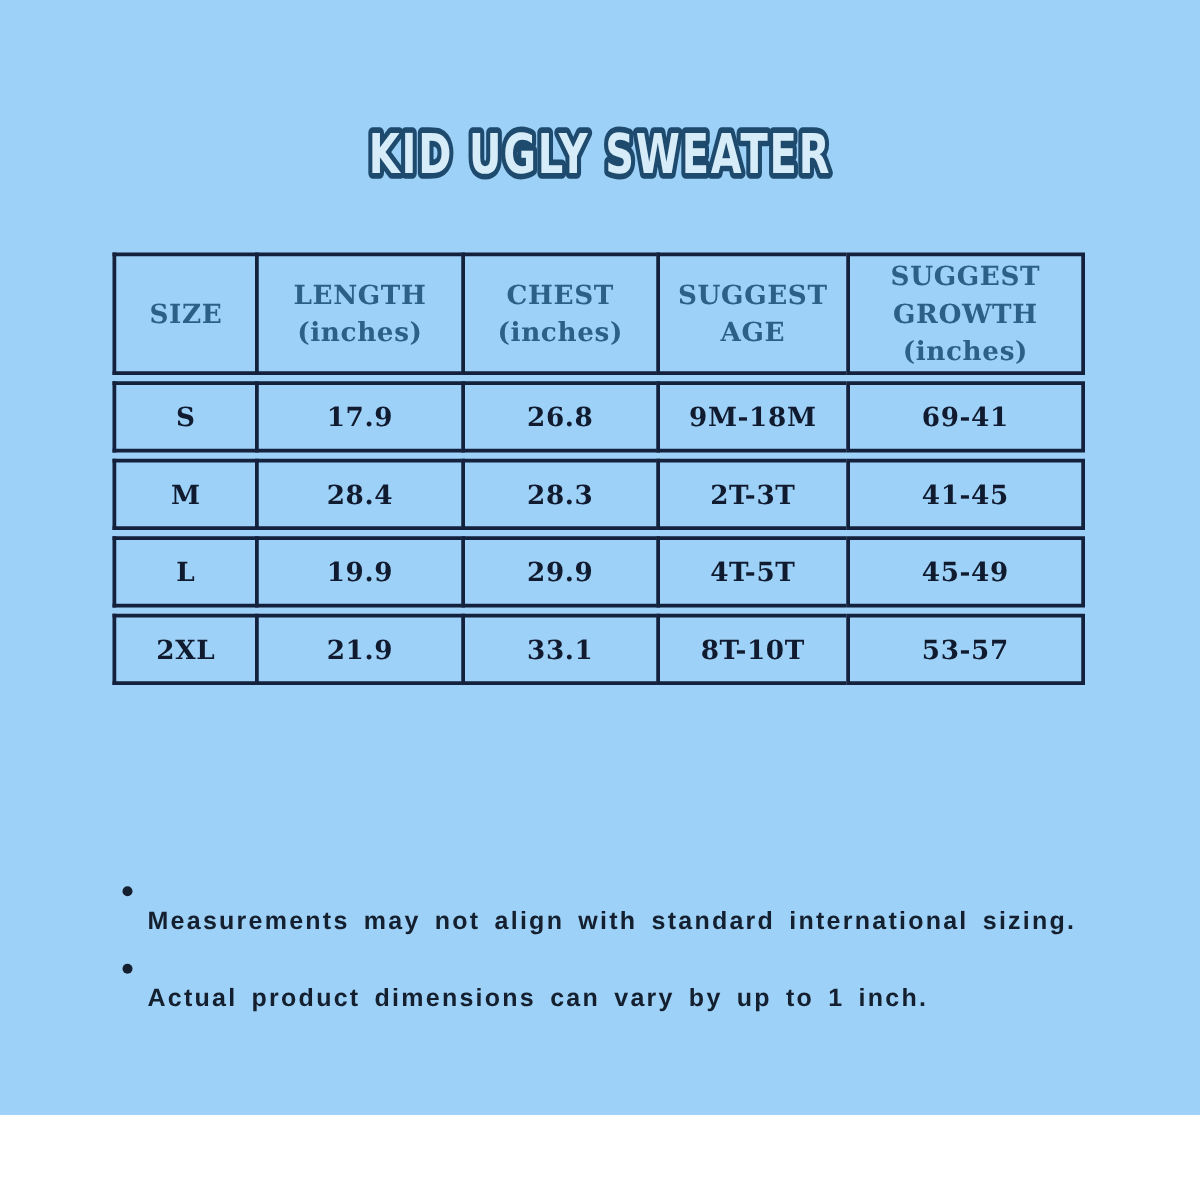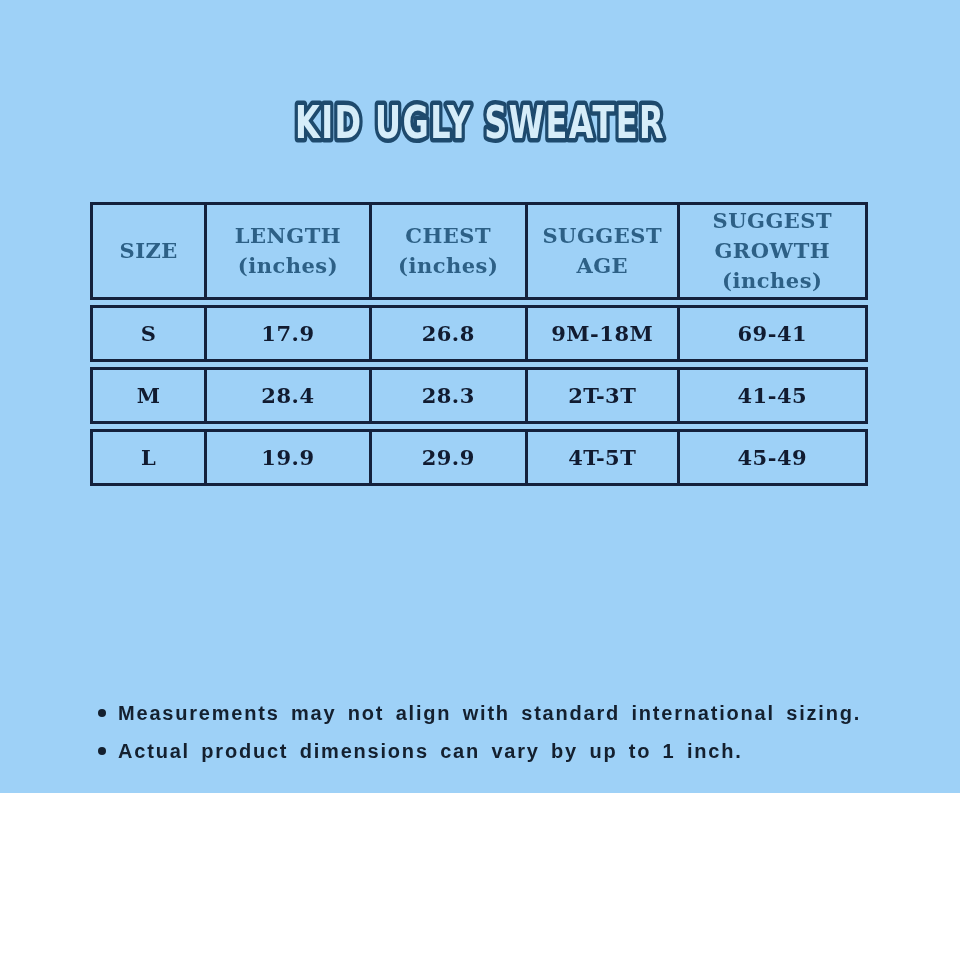--- a/index.html
+++ b/index.html
@@ -2,21 +2,21 @@
 <html><head>
 <meta charset="utf-8">
 <style>
   html, body { margin: 0; padding: 0; }
   body {
     width: 960px; height: 960px;
     font-family: "DejaVu Serif", serif;
   }
   .canvas {
     position: relative;
-    width: 960px; height: 793px;
+    width: 960px; height: 892px;
     background: #9ed1f7;
     overflow: hidden;
   }
 
   
   .title-svg {
     position: absolute;
     top: 88px; left: 0;
     width: 960px; height: 72px;
   }
@@ -95,20 +95,21 @@
   ul.notes .dot {
     flex: 0 0 8px;
     width: 8px; height: 8px;
     border-radius: 50%;
     background: #14202f;
     margin: 15px 12px 0 0;
   }
   ul.notes .note-text {
     display: block;
     width: 100%;
+    margin-top: 24px;
   }
   ul.notes li.justify .note-text {
     text-align: justify;
   }
 </style>
 </head>
 <body>
 
 <div class="canvas">
 
@@ -153,20 +154,27 @@
         <td>2T-3T</td>
         <td>41-45</td>
       </tr>
       <tr>
         <td>L</td>
         <td>19.9</td>
         <td>29.9</td>
         <td>4T-5T</td>
         <td>45-49</td>
       </tr>
+      <tr>
+        <td>2XL</td>
+        <td>21.9</td>
+        <td>33.1</td>
+        <td>8T-10T</td>
+        <td>53-57</td>
+      </tr>
     </tbody>
   </table>
 
   <ul class="notes">
     <li>
       <span class="dot"></span>
       <span class="note-text">Measurements may not align with standard international sizing.</span>
     </li>
     <li>
       <span class="dot"></span>

